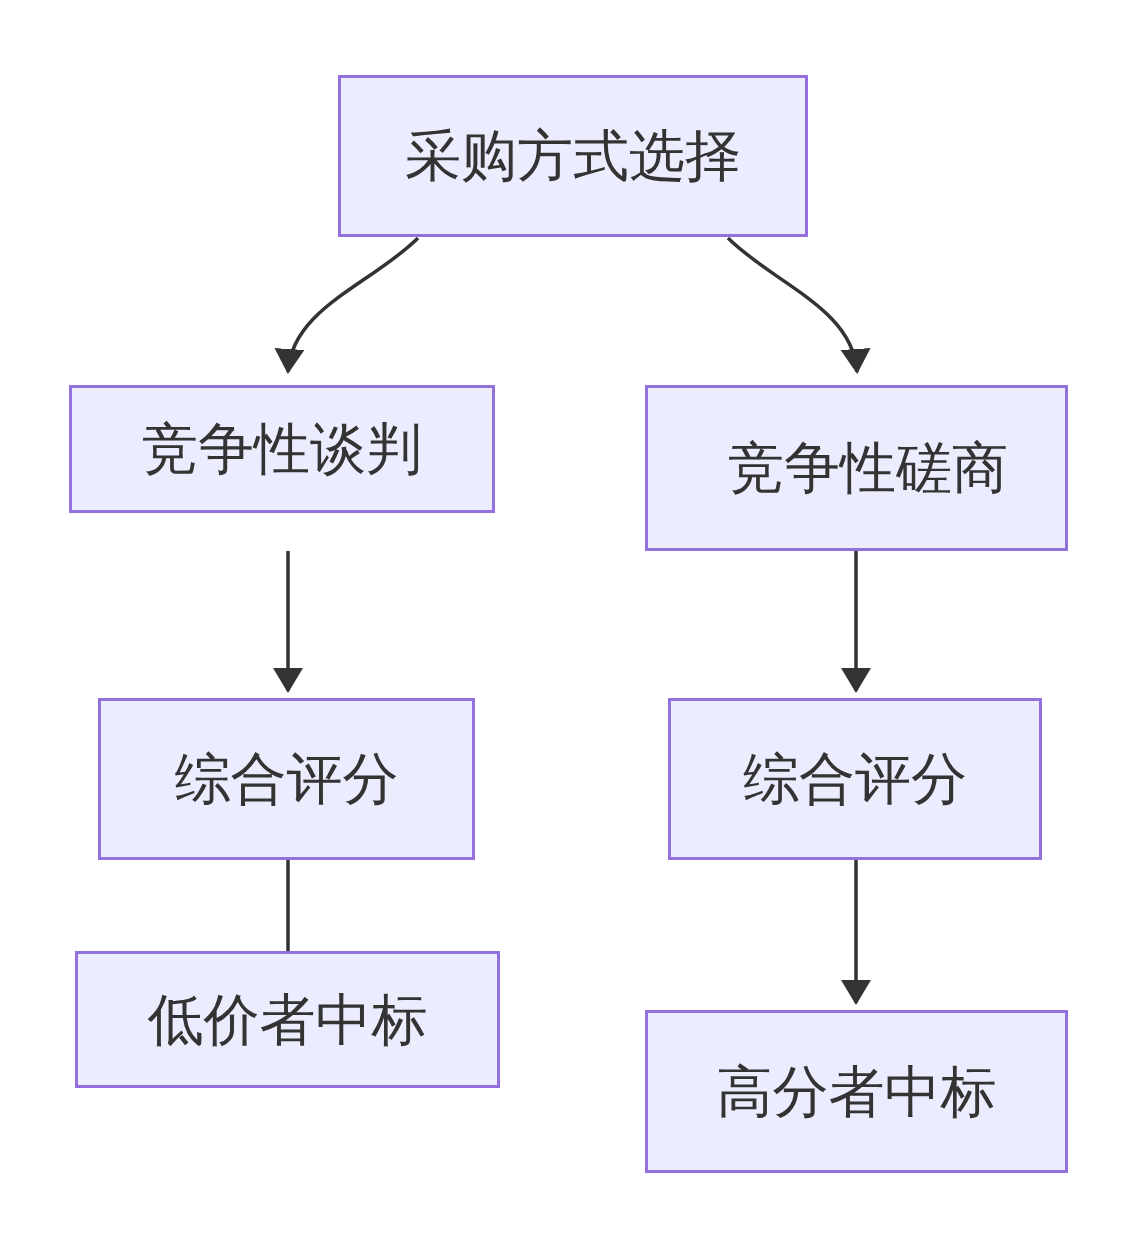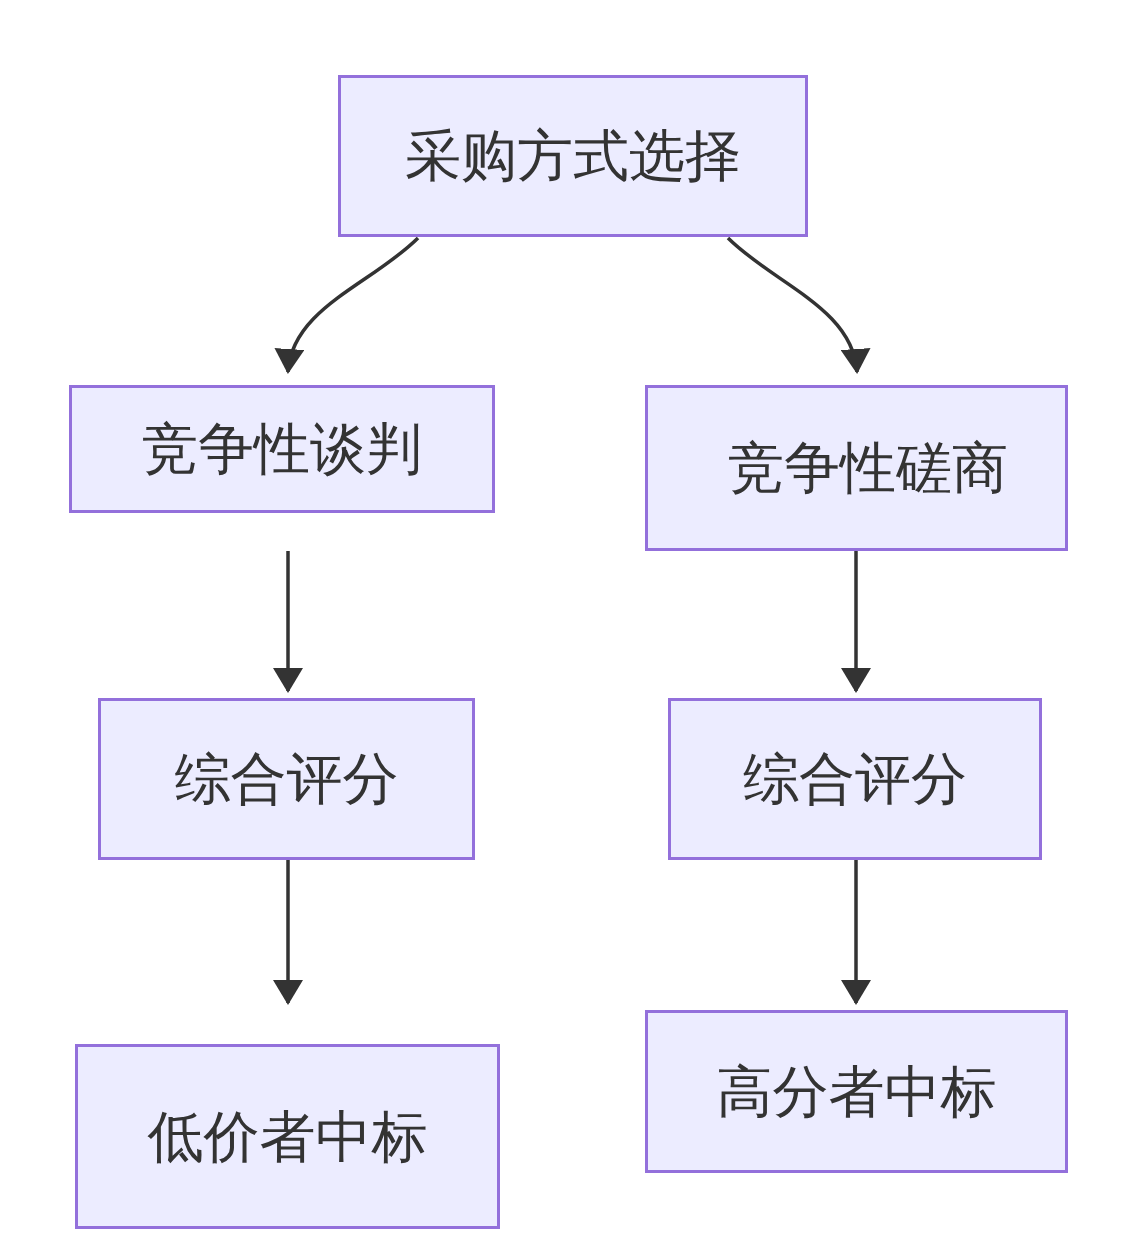--- a/index.html
+++ b/index.html
@@ -50,21 +50,21 @@
     color: var(--text);
     font-size: 56px;
     line-height: 1.2;
     white-space: nowrap;
   }
   .node-root { left: 338px; top: 75px;   width: 470px; height: 162px; }
   .node-l1   { left: 69px;  top: 385px;  width: 426px; height: 128px; }
   .node-r1   { left: 645px; top: 385px;  width: 423px; height: 166px; padding-left: 23px; }
   .node-l2   { left: 98px;  top: 698px;  width: 377px; height: 162px; }
   .node-r2   { left: 668px; top: 698px;  width: 374px; height: 162px; }
-  .node-l3   { left: 75px;  top: 1044px; width: 425px; height: 185px; }
+  .node-l3   { left: 75px;  top: 951px; width: 425px; height: 137px; }
   .node-r3   { left: 645px; top: 1010px; width: 423px; height: 163px; }
 </style>
 </head>
 <body>
 
 <div class="canvas">
 
   <svg class="edges" viewBox="0 0 1141 1249" xmlns="http://www.w3.org/2000/svg" aria-hidden="true">
     <defs>
       <marker id="arrowhead" viewBox="0 0 25 30" refX="23" refY="15" markerWidth="25" markerHeight="30" markerUnits="userSpaceOnUse" orient="auto">

